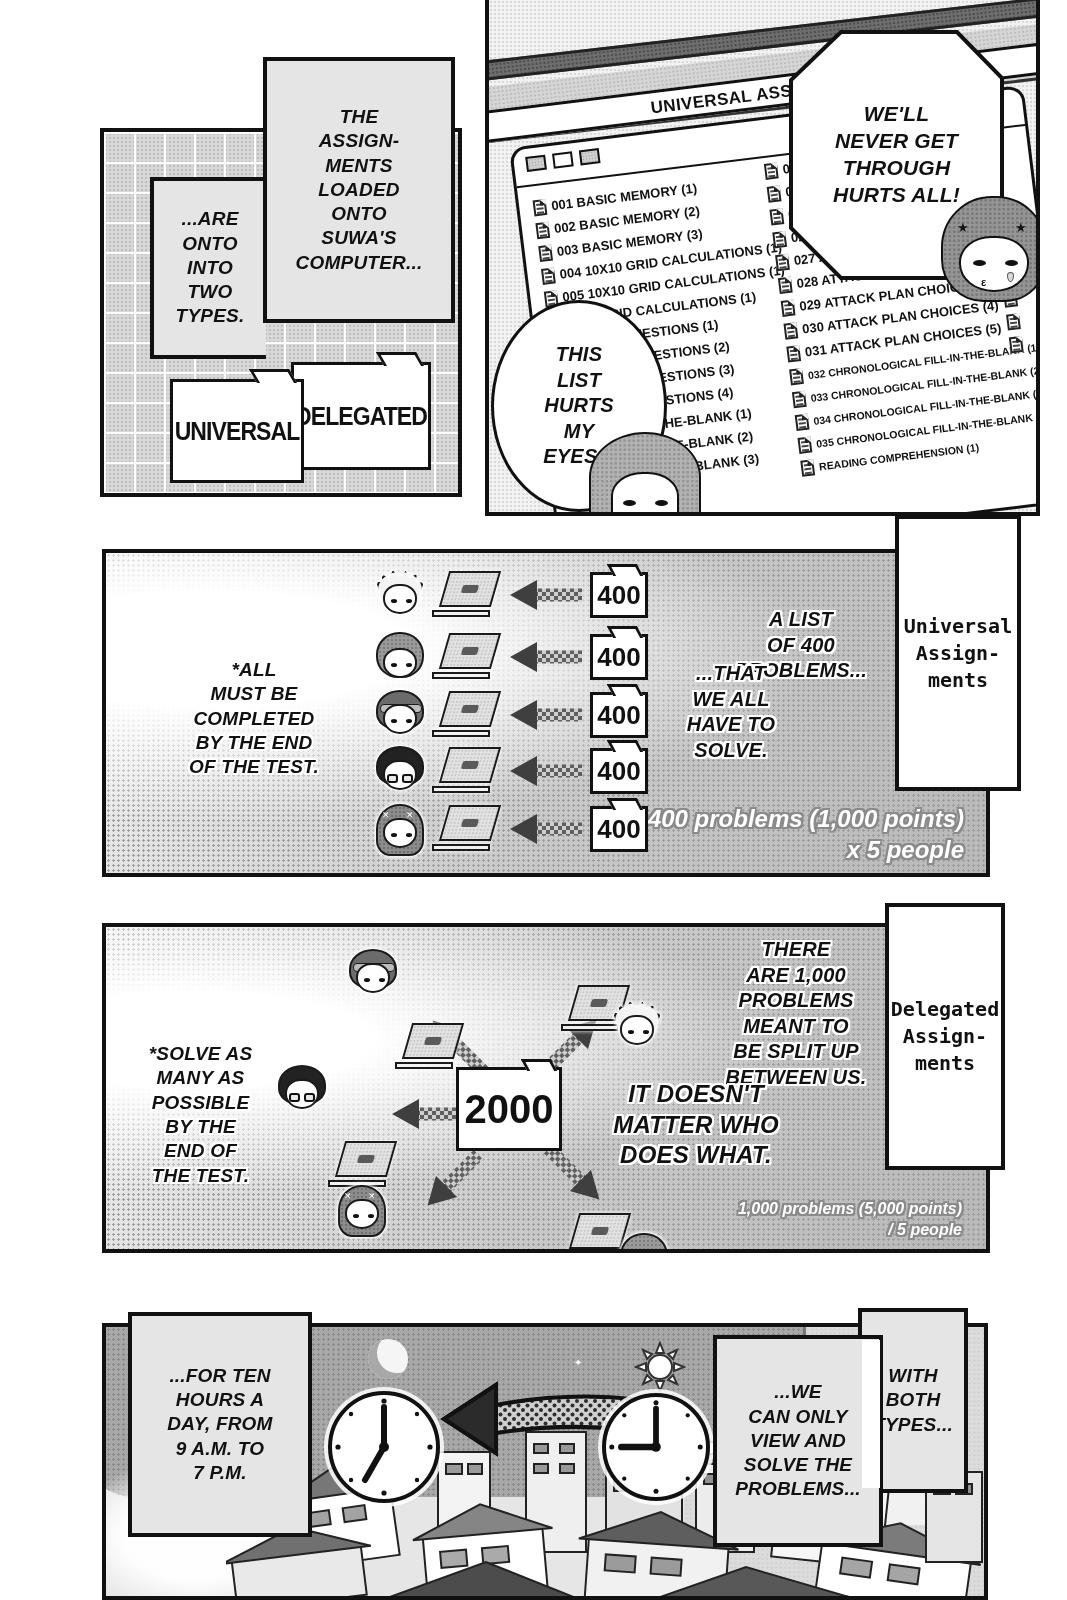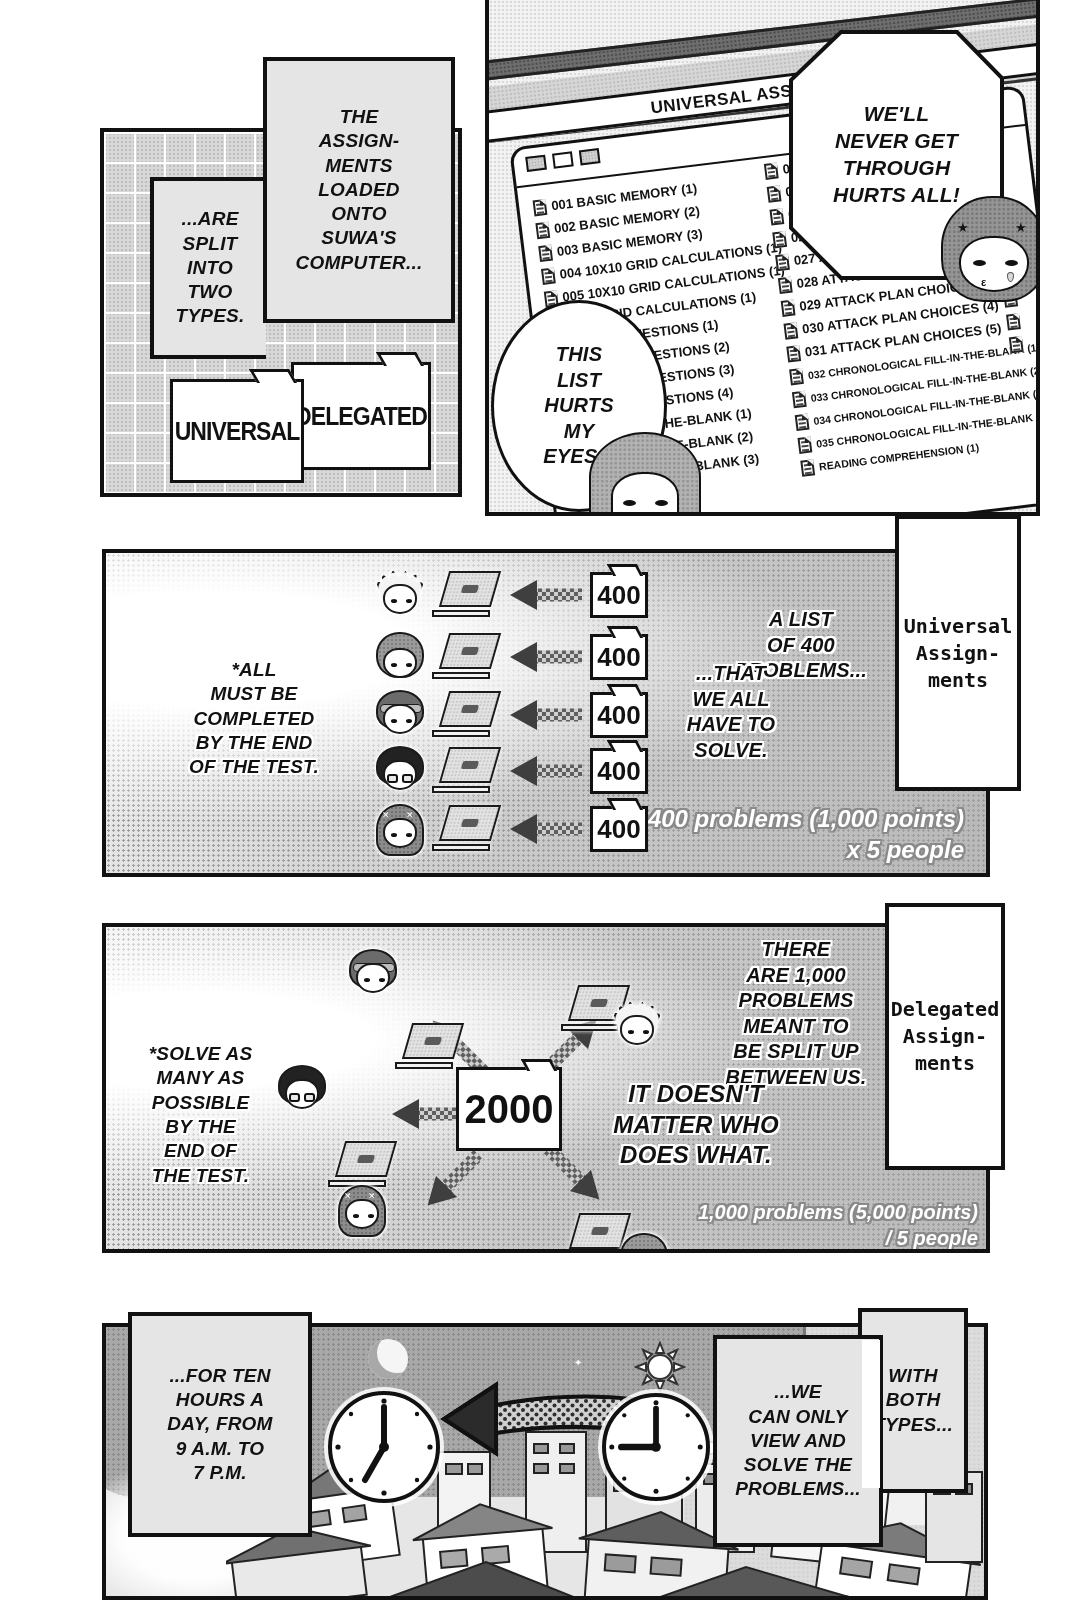--- a/index.html
+++ b/index.html
@@ -200,21 +200,21 @@
     <div class="dlg notxt">THE
 ASSIGN-
 MENTS
 LOADED
 ONTO
 SUWA'S
 COMPUTER...</div>
   </div>
   <div class="captionbox" style="left:150px; top:177px; width:116px; height:182px; border-right:none; z-index:5;">
     <div class="dlg notxt">...ARE
-SPLIT
+ONTO
 INTO
 TWO
 TYPES.</div>
   </div>
 
   <div id="panel2" class="panel">
     <div class="bezel1"></div>
     <div class="bezel2"></div>
     <div class="menubar">
       <span class="ttl">UNIVERSAL ASSIGNM</span>
@@ -575,21 +575,21 @@
 
     <div class="dlg halo abs" style="left:595px; top:10px; width:190px; font-size:20px;">THERE
 ARE 1,000
 PROBLEMS
 MEANT TO
 BE SPLIT UP
 BETWEEN US.</div>
     <div class="dlg halo abs" style="left:500px; top:152px; width:180px; font-size:24px;">IT DOESN'T
 MATTER WHO
 DOES WHAT.</div>
-    <div class="shout abs" style="right:8px; top:272px; font-size:20px;font-style:italic;">1,000 problems (5,000 points)
+    <div class="shout abs" style="right:24px; top:272px; font-size:16px;font-style:italic;">1,000 problems (5,000 points)
 / 5 people</div>
   </div>
   <div class="sidelabel" style="left:885px; top:903px; width:120px; height:267px;">
     <span>Delegated
 Assign-
 ments</span>
   </div>
 
   <div id="panel5" class="panel">
     <div class="daysky"></div>

